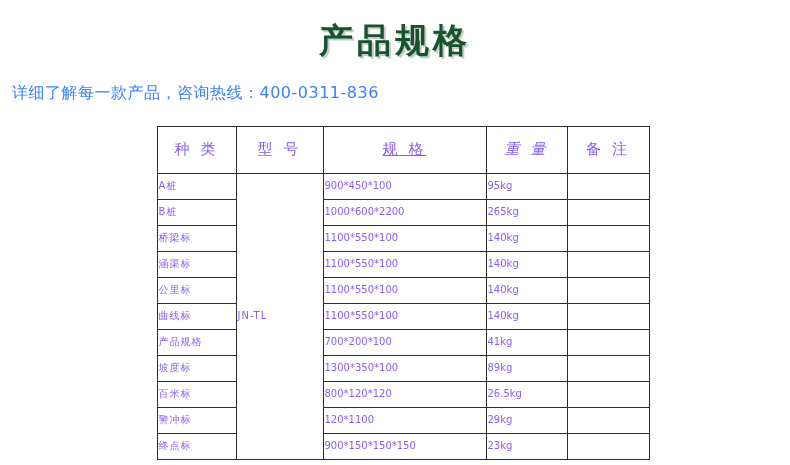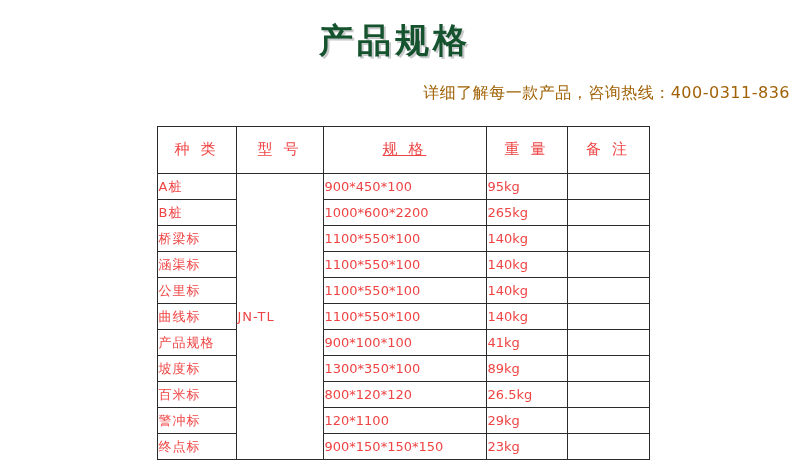--- a/index.html
+++ b/index.html
@@ -25,50 +25,51 @@
     font-size: 34px;
     font-weight: bold;
     letter-spacing: 4px;
     color: #14532d;
     padding-top: 20px;
     line-height: 1.2;
     font-family: "DejaVu Sans", "Liberation Sans", sans-serif;
     text-shadow: 2px 2px 0 #c9cacc;
   }
   .subtitle {
-    text-align: right;
+    text-align: left;
     font-size: 16px;
-    color: #a16207;
+    color: #3b82f6;
     margin-top: 22px;
     letter-spacing: 0.5px;
     font-family: "DejaVu Sans", "Liberation Sans", sans-serif;
+    padding-left: 12px;
   }
   .table-wrap {
     margin: 22px auto 0 auto;
     width: 477px;
   }
   table.spec {
     border-collapse: collapse;
     width: 100%;
     table-layout: fixed;
   }
   table.spec td, table.spec th {
     border: 1px solid #2b2b2b;
     font-family: "DejaVu Sans", "Liberation Sans", sans-serif;
-    color: #ef4444;
+    color: #8b5cf6;
     font-weight: normal;
   }
   table.spec thead th {
     height: 44px;
     font-size: 15px;
     letter-spacing: 3px;
   }
   table.spec tbody td {
     height: 23px;
-    font-size: 13px;
+    font-size: 10px;
     line-height: 1;
   }
   td.cat {
     width: 76px;
     letter-spacing: 1px;
   }
   td.model {
     width: 84px;
     font-size: 14px;
     letter-spacing: 1px;
@@ -79,21 +80,21 @@
   }
   td.weight {
     width: 78px;
   }
   td.remark {
     width: 79px;
   }
   th.c1 { width: 76px; }
   th.c2 { width: 84px; }
   th.c3 { width: 160px; text-decoration: underline; }
-  th.c4 { width: 78px; }
+  th.c4 { width: 78px; font-style: italic; }
   th.c5 { width: 79px; }
 </style>
 </head>
 <body>
 
 <div class="page">
 
   <div class="title">产品规格</div>
 
   <div class="subtitle">详细了解每一款产品，咨询热线：400-0311-836</div>
@@ -142,21 +143,21 @@
           <td class="remark"></td>
         </tr>
         <tr>
           <td class="cat">曲线标</td>
           <td class="spec-col">1100*550*100</td>
           <td class="weight">140kg</td>
           <td class="remark"></td>
         </tr>
         <tr>
           <td class="cat">产品规格</td>
-          <td class="spec-col">900*100*100</td>
+          <td class="spec-col">700*200*100</td>
           <td class="weight">41kg</td>
           <td class="remark"></td>
         </tr>
         <tr>
           <td class="cat">坡度标</td>
           <td class="spec-col">1300*350*100</td>
           <td class="weight">89kg</td>
           <td class="remark"></td>
         </tr>
         <tr>

